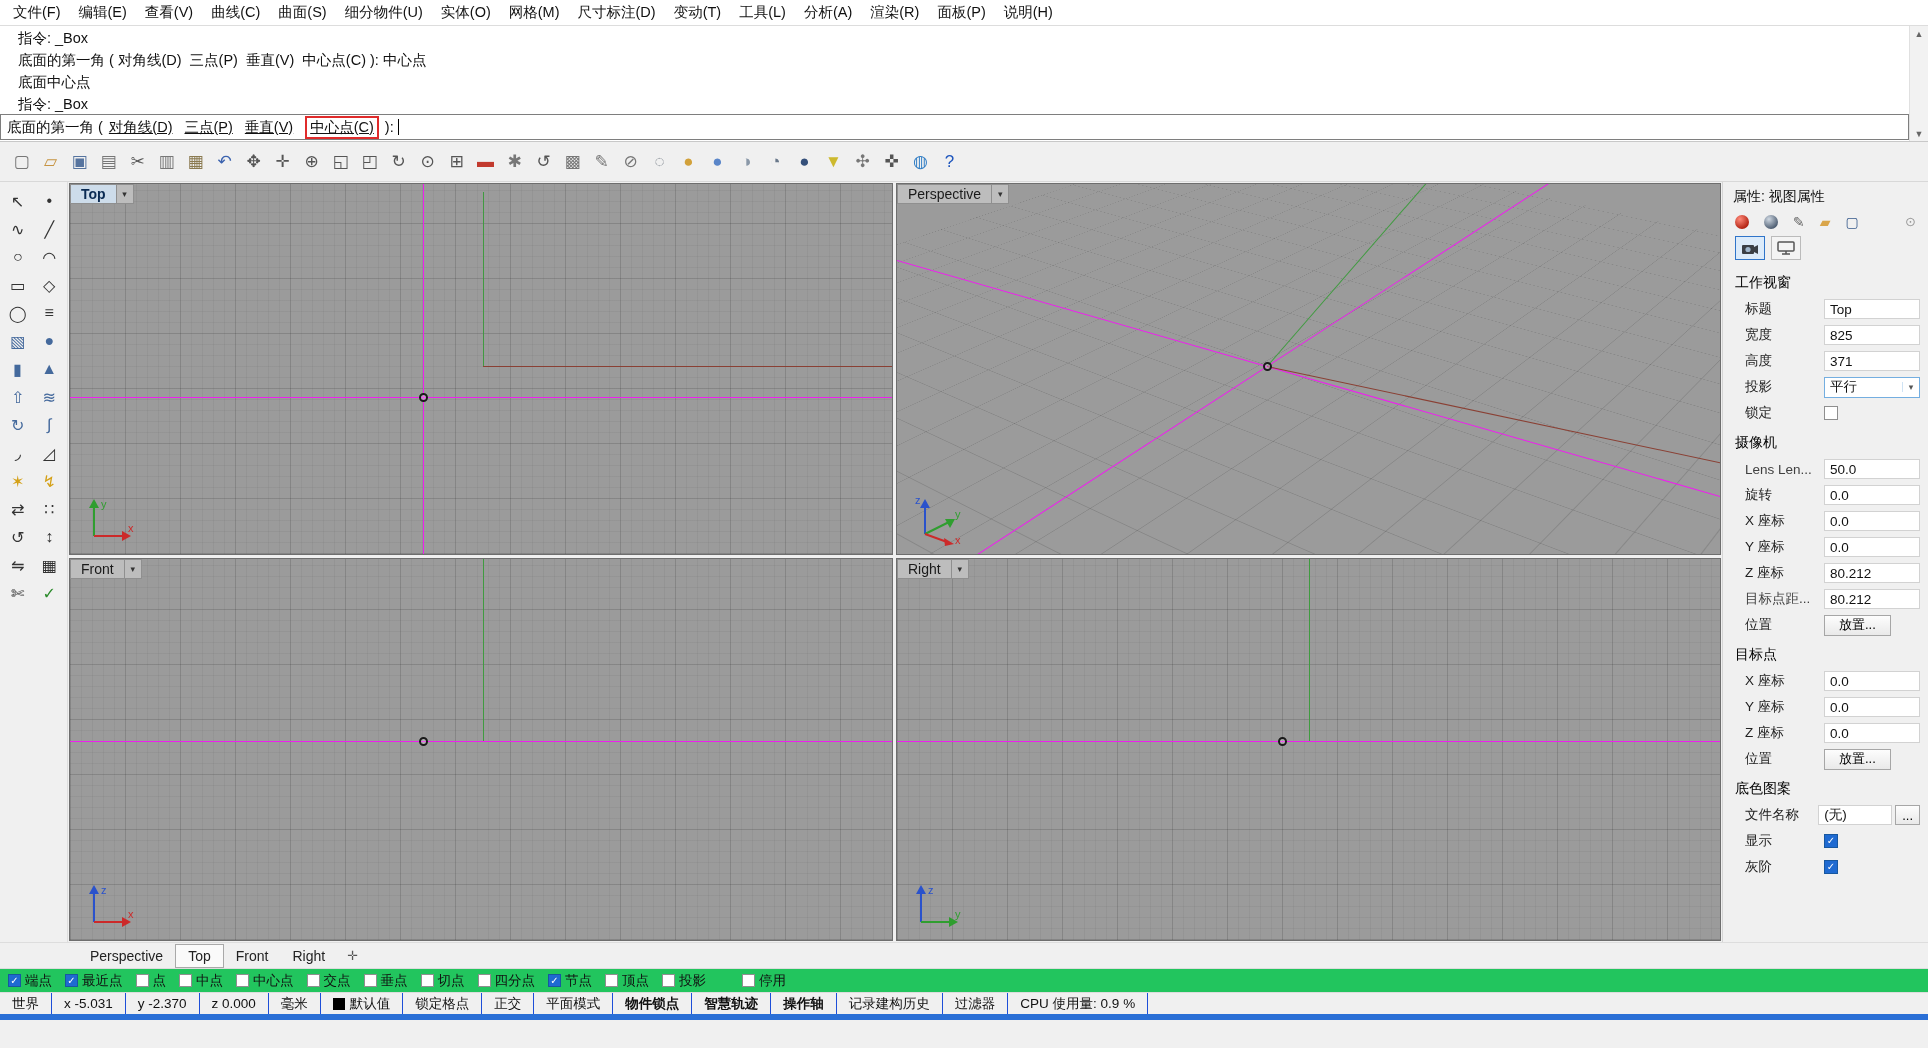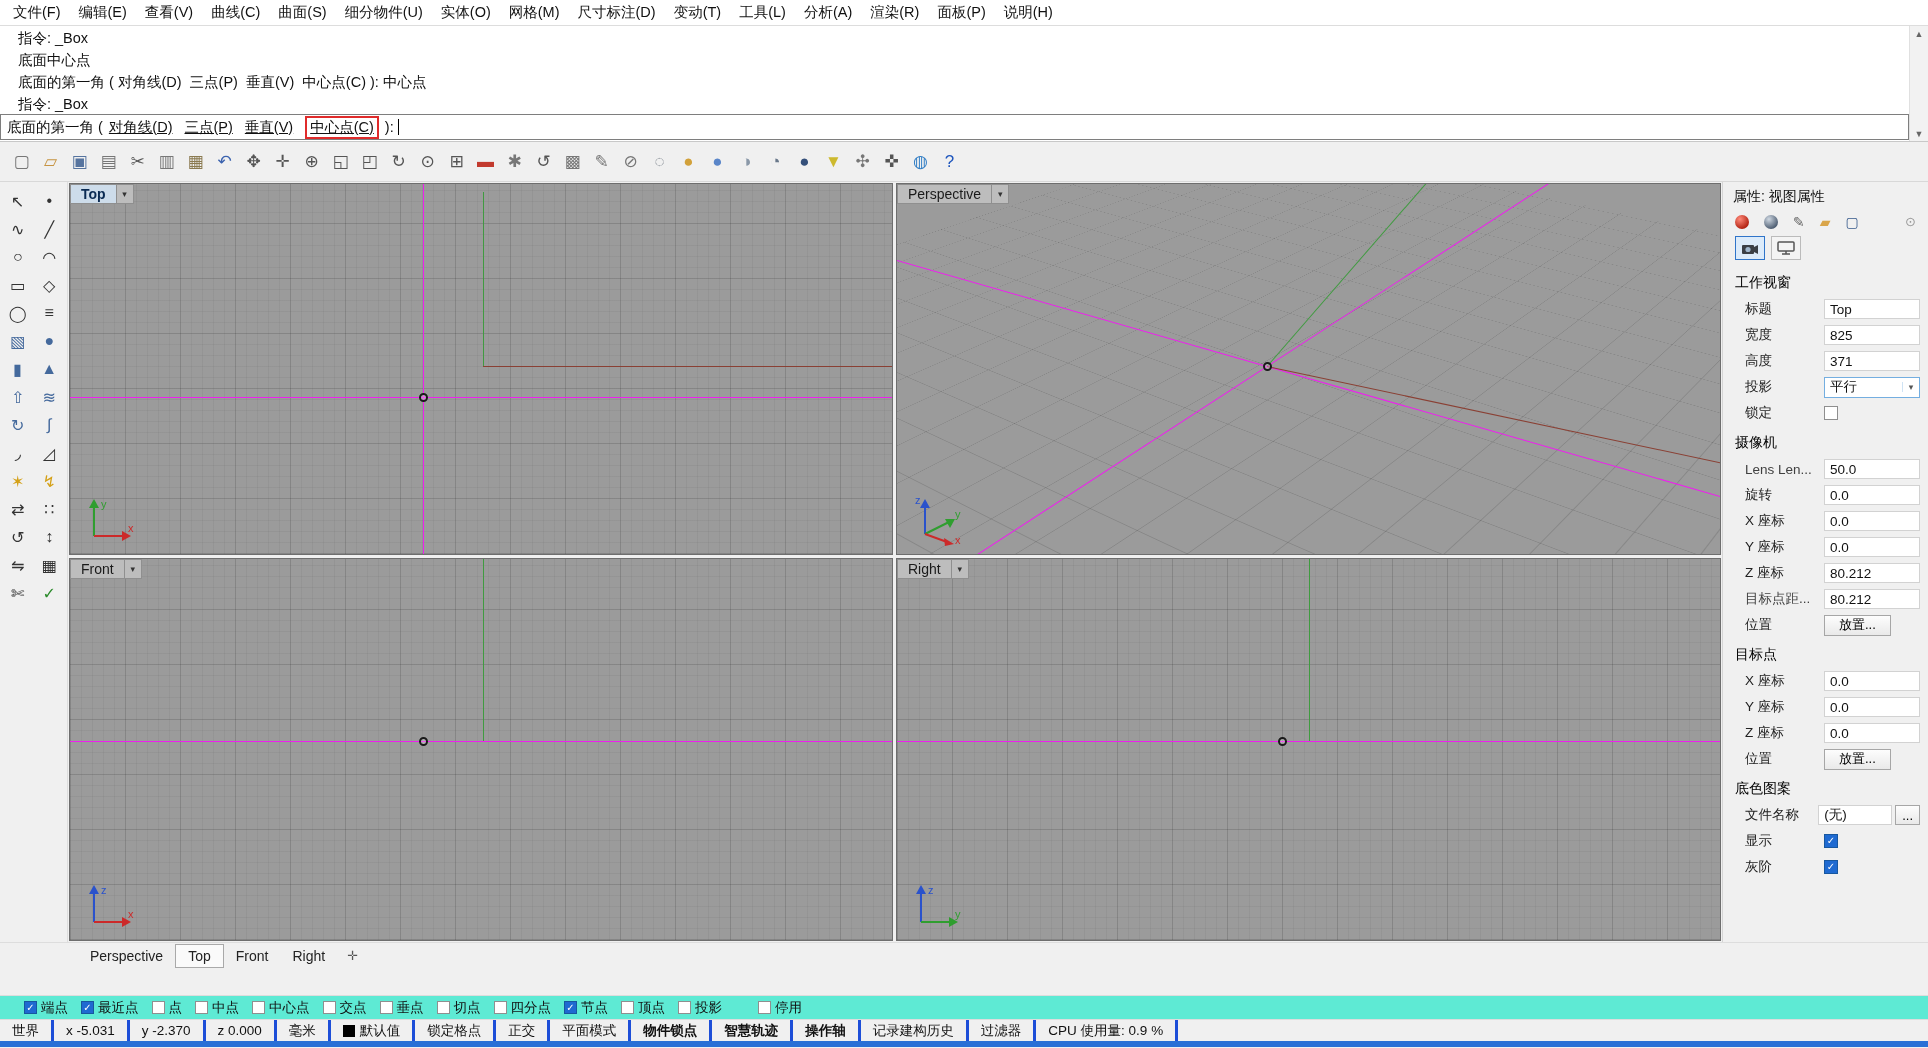--- a/index.html
+++ b/index.html
@@ -113,31 +113,31 @@
   .pbtn.small{padding:0 6px;margin-left:3px;height:20px;}
 
   
   .vtabs-row{height:26px;display:flex;align-items:center;padding-left:78px;background:#f0f0f0;
              border-top:1px solid #ddd;box-sizing:border-box;font-size:14px;}
   .vtabs{display:flex;align-items:center;height:100%;}
   .vtab{padding:3px 12px;color:#222;}
   .vtab.active{background:#fafafa;border:1px solid #a9a9a9;}
   .vtab-plus{margin-left:10px;color:#555;font-size:13px;}
 
-  .osnap{height:24px;display:flex;align-items:center;background:#5eead4;border-top:1px solid #ddd;
-         box-sizing:border-box;font-size:13.5px;padding-left:24px;margin-top:27px;}
+  .osnap{height:24px;display:flex;align-items:center;background:#22c55e;border-top:1px solid #ddd;
+         box-sizing:border-box;font-size:13.5px;padding-left:8px;}
   .osnap-items{display:flex;align-items:center;gap:13px;}
   .osnap-item{display:flex;align-items:center;gap:4px;}
   .osnap .cb{width:13px;height:13px;}
   .osnap-disable{margin-left:36px;}
 
   .statusbar{height:22px;display:flex;align-items:center;background:#f0f0f0;border-top:1px solid #ddd;
              box-sizing:border-box;font-size:13.5px;overflow:hidden;}
   .status-cell{display:flex;align-items:center;height:100%;padding:0 12px;
-               border-right:3px solid #1d4ed8;white-space:nowrap;}
+               border-right:1px solid #1d4ed8;white-space:nowrap;}
   .swatch{width:12px;height:12px;margin-right:5px;display:inline-block;}
   .taskstrip{height:6px;background:#2a6fd6;}
 </style>
 </head>
 <body>
 
 <div class="app">
 
 
   <div class="menubar">
@@ -171,23 +171,23 @@
       <span class="menu-item">面板(P)</span>
 
       <span class="menu-item">说明(H)</span>
     </div>
 
   <div class="command-area">
     <div class="cmd-history">
 
         <div class="cmd-line">指令: _Box</div>
 
+        <div class="cmd-line">底面的第一角 ( 对角线(D)  三点(P)  垂直(V)  中心点(C) ): 中心点</div>
+
         <div class="cmd-line">底面中心点</div>
-
-        <div class="cmd-line">底面的第一角 ( 对角线(D)  三点(P)  垂直(V)  中心点(C) ): 中心点</div>
 
         <div class="cmd-line">指令: _Box</div>
       </div>
     <div class="cmd-prompt">
       <span>底面的第一角 (</span>
       <span class="cmd-opt">对角线(D)</span>
       <span class="cmd-opt">三点(P)</span>
       <span class="cmd-opt">垂直(V)</span>
       <span class="cmd-opt opt-highlight">中心点(C)</span>
       <span>):</span>

